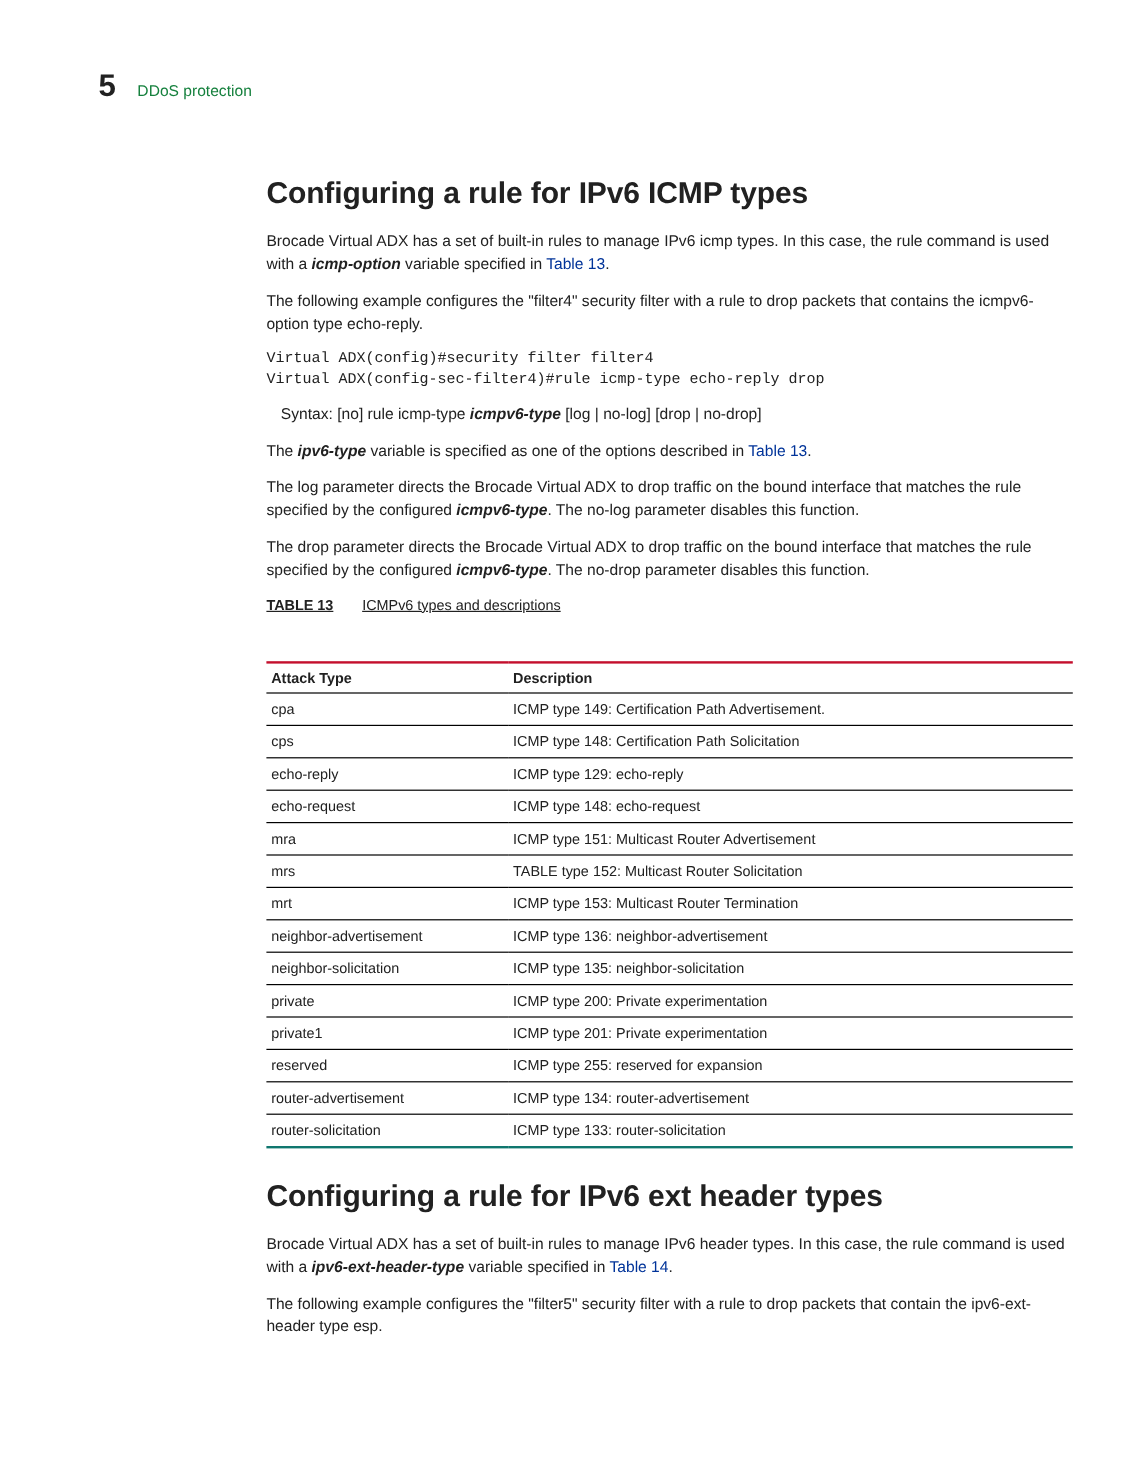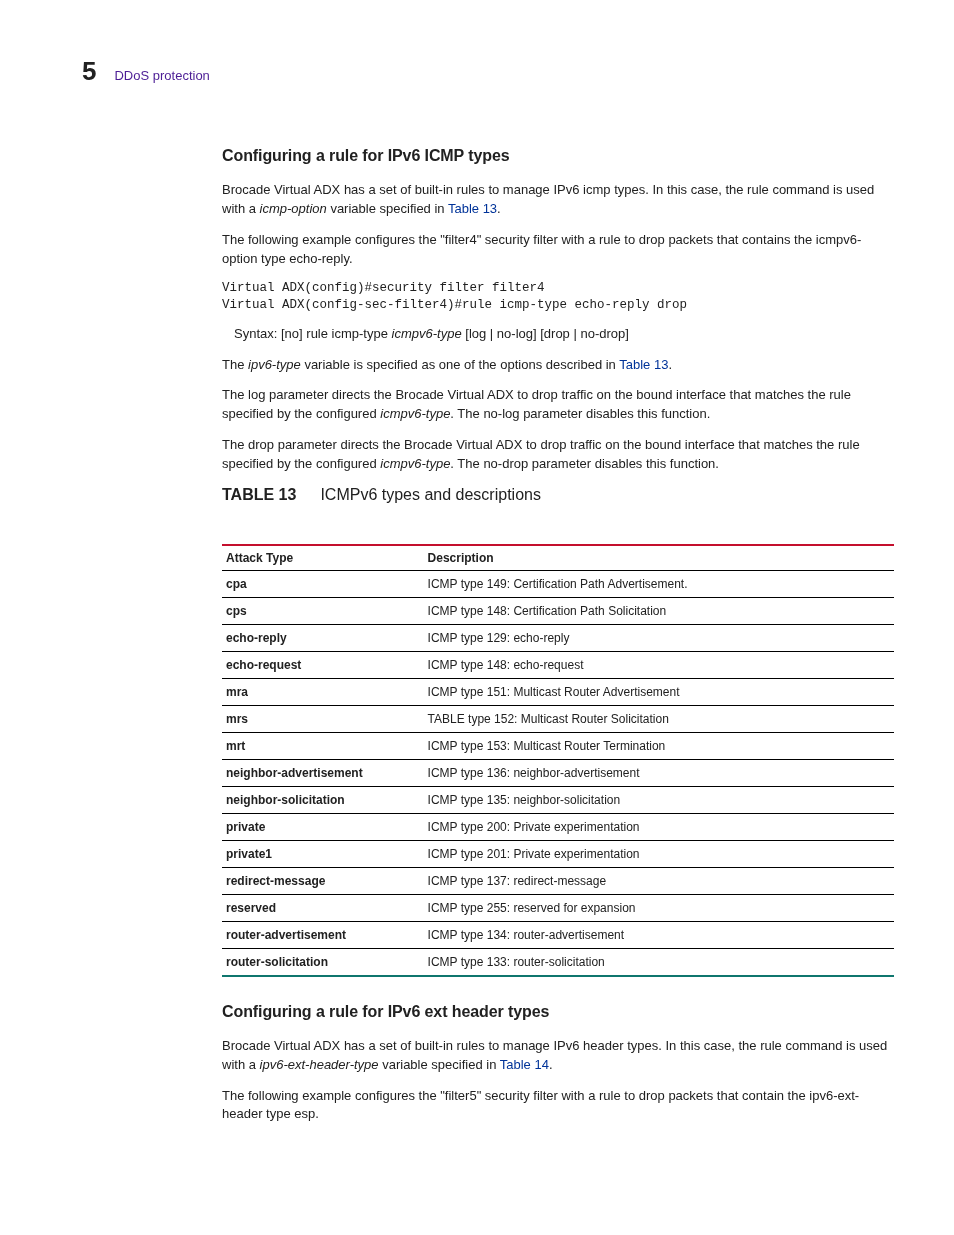--- a/index.html
+++ b/index.html
@@ -20,55 +20,56 @@
     gap: 18px;
     margin-bottom: 60px;
   }
   .chapter-num {
     font-size: 26px;
     font-weight: 700;
     font-family: Arial, sans-serif;
   }
   .section-label {
     font-size: 13px;
-    color: #4c1d95;
+    color: #15803d;
   }
   .content {
     margin-left: 140px;
   }
   h2 {
     font-family: Arial, sans-serif;
-    font-size: 16px;
+    font-size: 25px;
     font-weight: 700;
     margin: 0 0 16px 0;
     letter-spacing: -0.1px;
   }
   p {
     line-height: 1.45;
     margin: 0 0 12px 0;
   }
   .bold { font-weight: 400; }
-  .italic { font-style: italic; }
+  .italic { font-style: italic; font-weight: bold; }
   .link {
     color: #003399;
   }
   .code-block {
     font-family: "Courier New", Courier, monospace;
     font-size: 12.5px;
     white-space: pre;
     line-height: 1.35;
     margin: 6px 0 10px 0;
   }
   .syntax-line {
     margin: 6px 0 12px 12px;
     line-height: 1.5;
   }
   .table-caption {
-    font-size: 16px;
+    font-size: 12px;
     margin: 6px 0 4px 0;
+    text-decoration: underline;
   }
   .table-caption .tlabel { font-weight: 700; margin-right: 24px; }
   table {
     border-collapse: collapse;
     width: 100%;
     font-size: 12px;
     margin-top: 40px;
   }
   thead tr {
     border-top: 2px solid #c40f2d;
@@ -82,21 +83,21 @@
   tbody tr {
     border-bottom: 1px solid #000;
   }
   tbody tr:last-child {
     border-bottom: 2px solid #0f766e;
   }
   td {
     padding: 6px 4px;
     vertical-align: top;
   }
-  td.col-attack { width: 30%; font-weight: 700; }
+  td.col-attack { width: 30%; font-weight: 400; }
   h2.second { margin-top: 26px; }
 </style>
 </head>
 <body>
 
 <div class="page">
 
   <div class="running-head">
     <span class="chapter-num">5</span>
     <span class="section-label">DDoS protection</span>
@@ -183,24 +184,20 @@
           </tr>
           <tr>
             <td class="col-attack">private</td>
             <td>ICMP type 200: Private experimentation</td>
           </tr>
           <tr>
             <td class="col-attack">private1</td>
             <td>ICMP type 201: Private experimentation</td>
           </tr>
           <tr>
-            <td class="col-attack">redirect-message</td>
-            <td>ICMP type 137: redirect-message</td>
-          </tr>
-          <tr>
             <td class="col-attack">reserved</td>
             <td>ICMP type 255: reserved for expansion</td>
           </tr>
           <tr>
             <td class="col-attack">router-advertisement</td>
             <td>ICMP type 134: router-advertisement</td>
           </tr>
           <tr>
             <td class="col-attack">router-solicitation</td>
             <td>ICMP type 133: router-solicitation</td>

